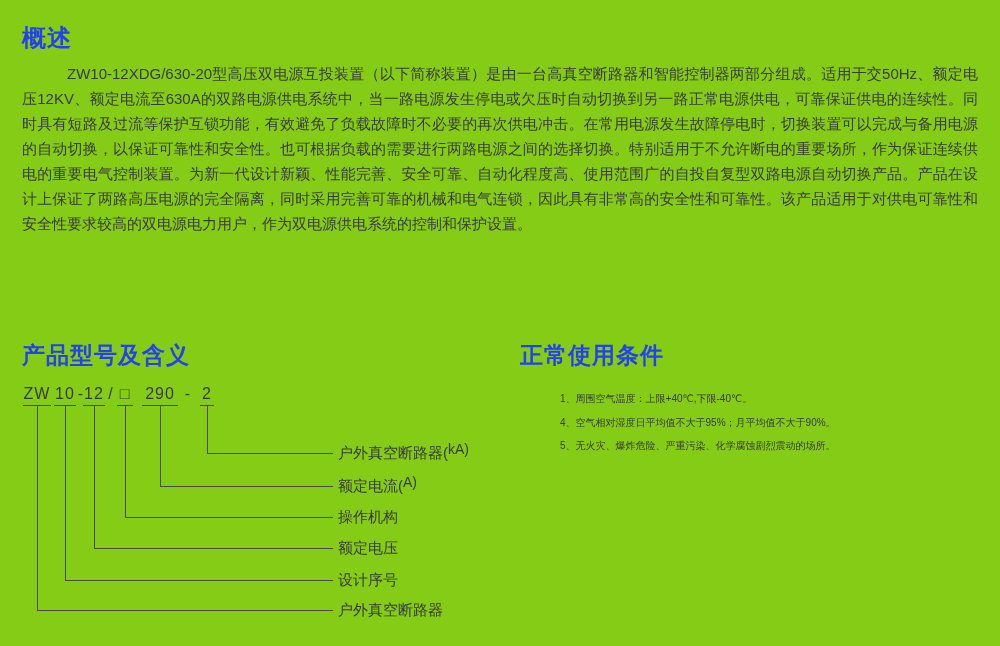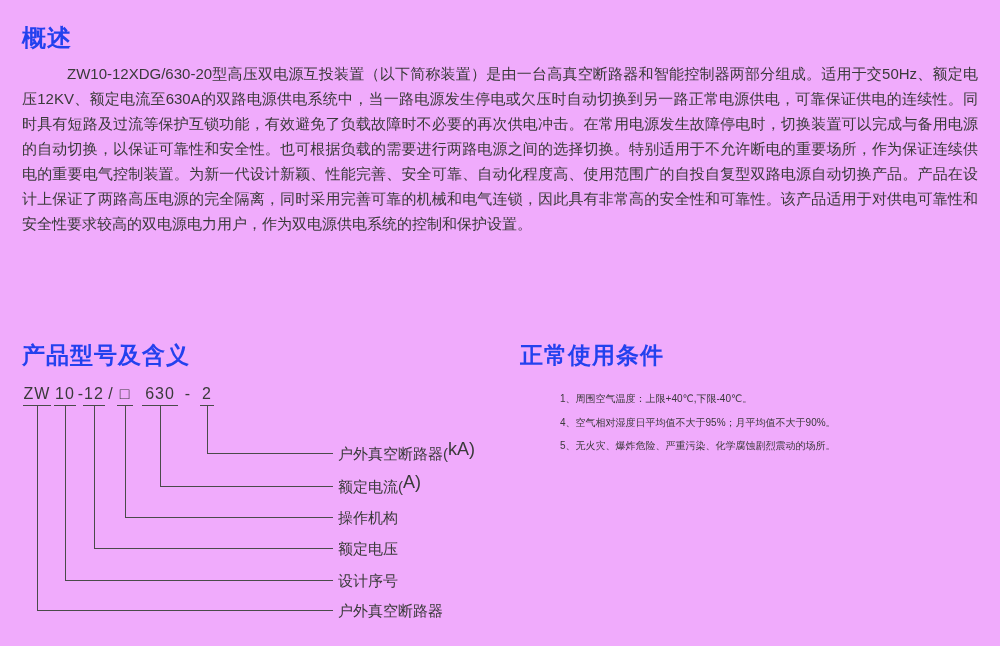--- a/index.html
+++ b/index.html
@@ -5,21 +5,21 @@
   * { margin: 0; padding: 0; box-sizing: border-box; }
   html, body { background: #ffffff; }
   body {
     font-family: "Liberation Sans", "DejaVu Sans", sans-serif;
     color: #3a3a3a;
   }
   .page {
     position: relative;
     width: 1000px;
     height: 646px;
-    background: #f0abfc;
+    background: #84cc16;
     overflow: hidden;
   }
   .blue-heading {
     position: absolute;
     color: #2341ee;
     font-weight: bold;
     font-size: 23px;
     letter-spacing: 1px;
     white-space: nowrap;
   }
@@ -70,21 +70,21 @@
     left: 318px;
     height: 20px;
     line-height: 20px;
     font-size: 15px;
     white-space: nowrap;
     color: #3a3a3a;
   }
   .diagram-label .unit {
     position: relative;
     top: -4px;
-    font-size: 18px;
+    font-size: 14px;
   }
 
   
   .cond-list {
     position: absolute;
     left: 520px;
     top: 387px;
     width: 472px;
     list-style: none;
     font-size: 10px;
@@ -111,21 +111,21 @@
   <h2 class="blue-heading" id="cond-heading">正常使用条件</h2>
 
   <div class="diagram">
 
     <span class="seg u" style="left:3px;   width:28px;">ZW</span>
     <span class="seg u" style="left:34px;  width:22px;">10</span>
     <span class="seg" style="left:57px;  width:8px;">-</span>
     <span class="seg u" style="left:63px;  width:22px;">12</span>
     <span class="seg" style="left:86px;  width:10px;">/</span>
     <span class="seg u" style="left:97px;  width:16px;">□</span>
-    <span class="seg u" style="left:122px; width:36px;">630</span>
+    <span class="seg u" style="left:122px; width:36px;">290</span>
     <span class="seg" style="left:162px; width:12px;">-</span>
     <span class="seg u" style="left:180px; width:14px;">2</span>
 
     <svg class="connectors" width="500" height="255" viewBox="0 0 500 255">
       <g fill="none" stroke="#4a4a4a" stroke-width="1" shape-rendering="crispEdges">
         <polyline points="187,23 187,70 313,70"></polyline>
         <polyline points="140,23 140,103 313,103"></polyline>
         <polyline points="105,23 105,134 313,134"></polyline>
         <polyline points="74,23 74,165 313,165"></polyline>
         <polyline points="45,23 45,197 313,197"></polyline>

